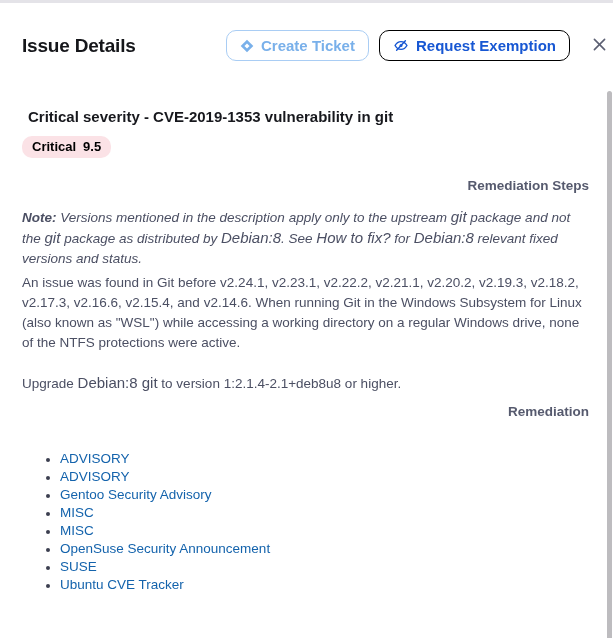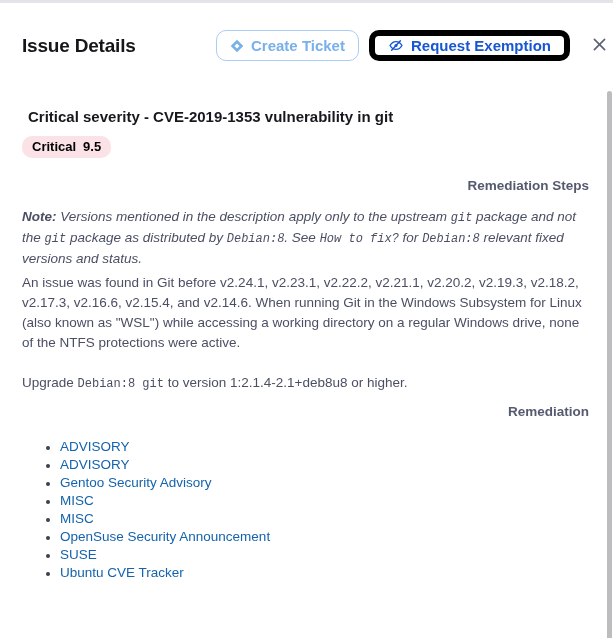--- a/index.html
+++ b/index.html
@@ -49,21 +49,21 @@
     font-weight: 700;
     cursor: pointer;
     white-space: nowrap;
   }
   .btn-ticket {
     color: #79b0ea;
     border: 1px solid #a9cdf4;
   }
   .btn-exempt {
     color: #1757d3;
-    border: 6px solid #000000;
+    border: 1px solid #000000;
   }
   .btn svg { display: block; }
   .close-btn {
     border: none;
     background: transparent;
     color: #5b5f72;
     margin-left: 9px;
     padding: 2px;
     cursor: pointer;
     display: inline-flex;
@@ -108,26 +108,26 @@
   p.body-text {
     font-size: 13.5px;
     line-height: 20px;
     color: #4b4f63;
   }
   .note { margin-top: 13px; font-style: italic; }
   .note .seg-bold { font-weight: 700; }
   .desc { margin-top: 4px; }
   .upgrade { margin-top: 20px; }
   .seg-code {
-    font-family: Liberation Mono, monospace;
-    font-size: 12px;
+    font-family: Liberation Sans, sans-serif;
+    font-size: 15px;
   }
 
   ul.refs {
-    margin-top: 18px;
+    margin-top: 30px;
     padding-left: 38px;
     list-style: disc;
   }
   ul.refs li {
     font-size: 13.5px;
     line-height: 18px;
     color: #3b3f50;
   }
   ul.refs li::marker { color: #3b3f50; font-size: 12px; }
   ul.refs a {

